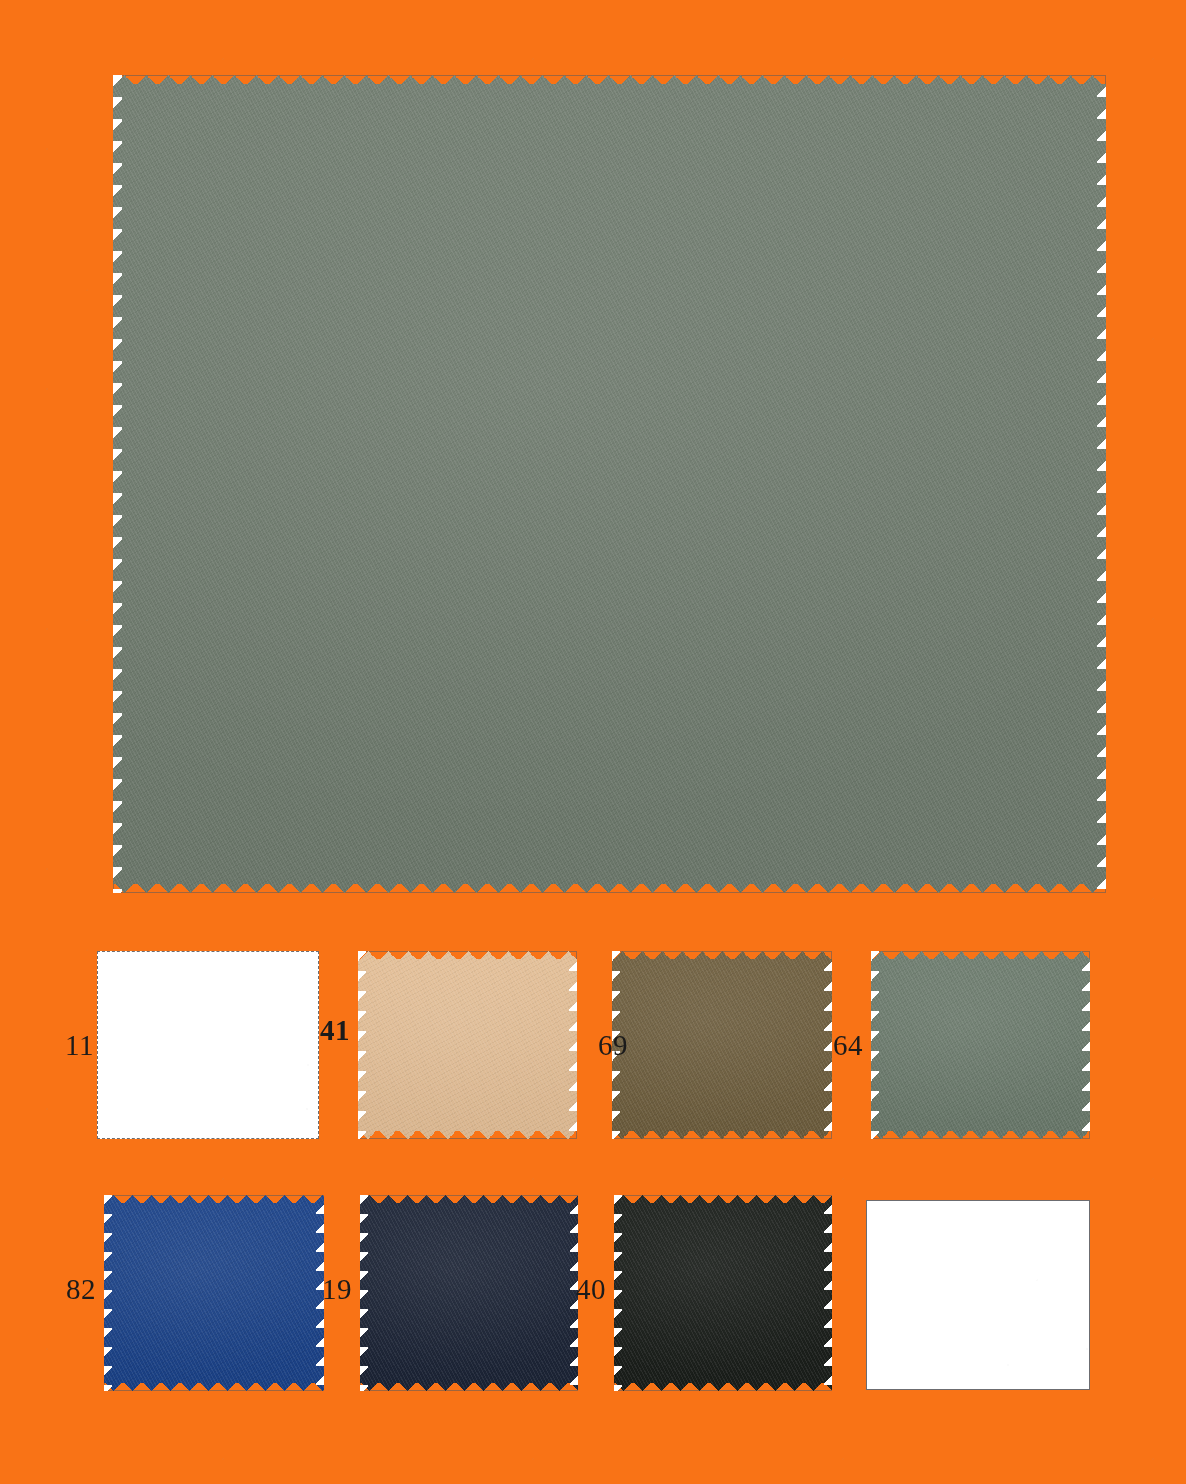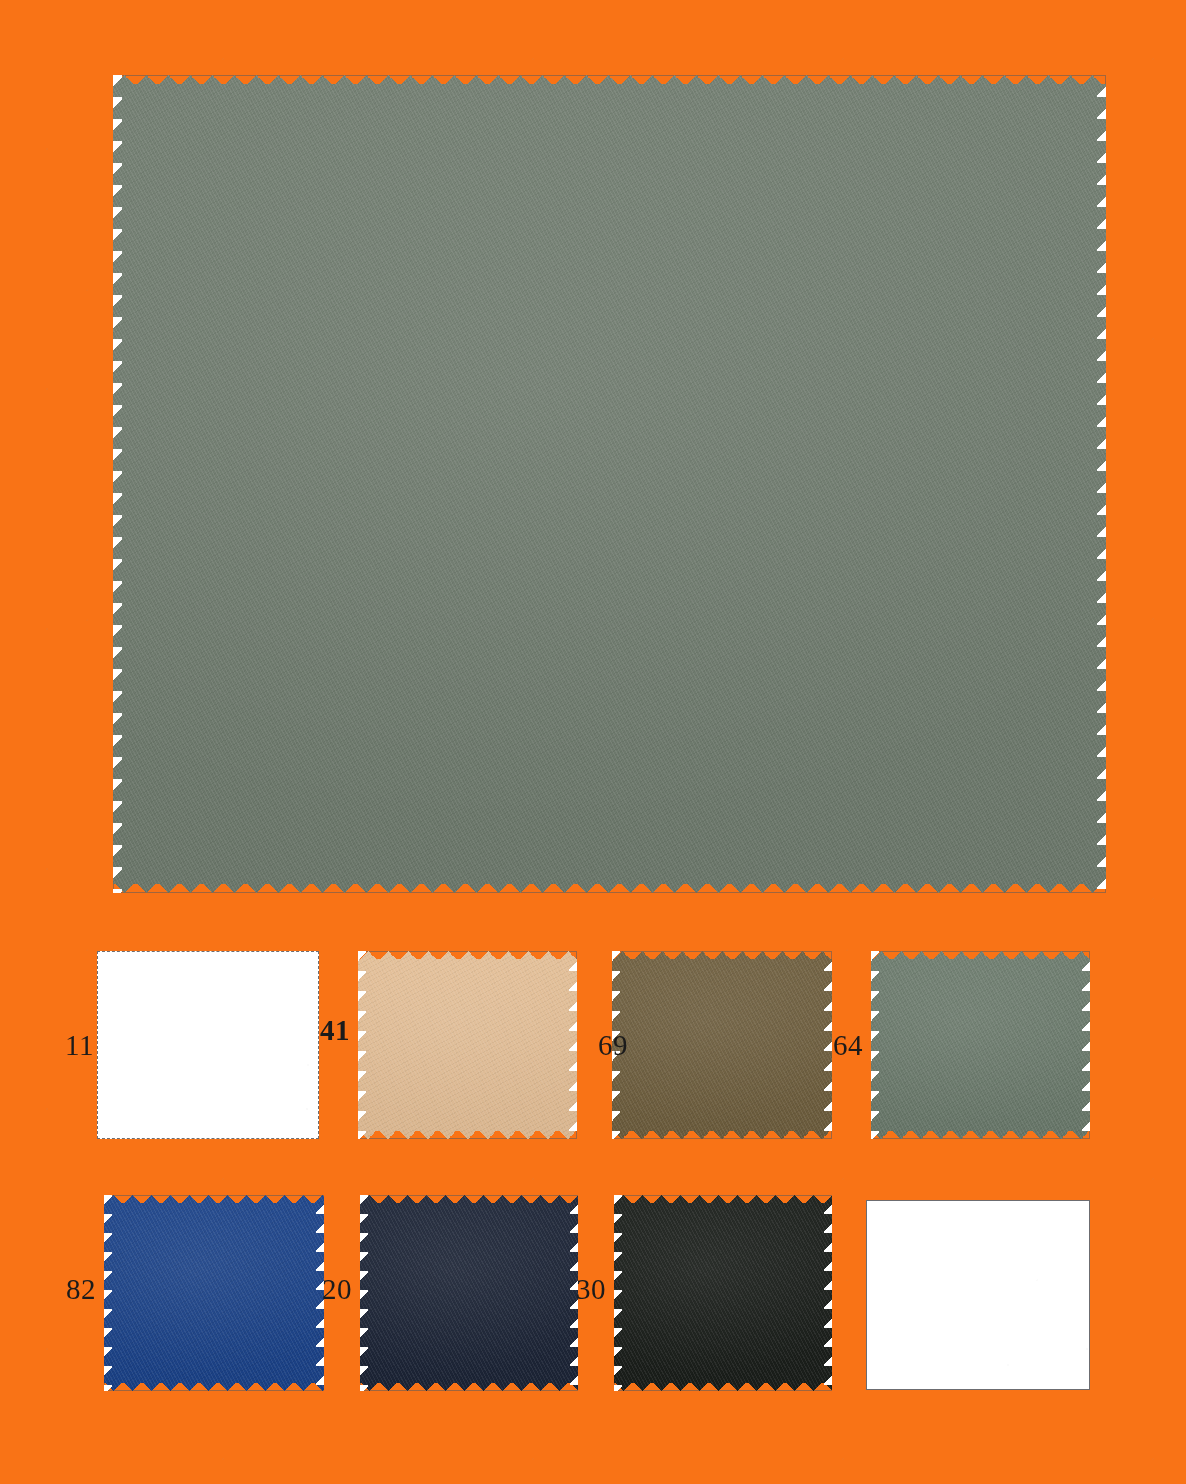--- a/index.html
+++ b/index.html
@@ -203,29 +203,29 @@
 
   <div class="swatch pinked" style="left:360px; top:1195px; width:218px; height:196px; --tooth:8px; --pitch:19px;">
     <div class="outline"></div>
     <div class="cloth" style="--c:#1c2436;">
       <div class="tex"></div>
       <div class="sheen"></div>
     </div>
     <div class="side-l"></div>
     <div class="side-r"></div>
   </div>
-  <div class="code-label" style="left:318px; top:1275px; width:34px;">20</div>
+  <div class="code-label" style="left:318px; top:1275px; width:34px;">19</div>
 
   <div class="swatch pinked" style="left:614px; top:1195px; width:218px; height:196px; --tooth:8px; --pitch:19px;">
     <div class="outline"></div>
     <div class="cloth" style="--c:#1a1e1a;">
       <div class="tex"></div>
       <div class="sheen"></div>
     </div>
     <div class="side-l"></div>
     <div class="side-r"></div>
   </div>
-  <div class="code-label" style="left:572px; top:1275px; width:34px;">30</div>
+  <div class="code-label" style="left:572px; top:1275px; width:34px;">40</div>
 
   <div class="blank-box solid" style="left:866px; top:1200px; width:224px; height:190px;"></div>
 
   <div class="paper-noise"></div>
 </div>
 
 </body></html>

